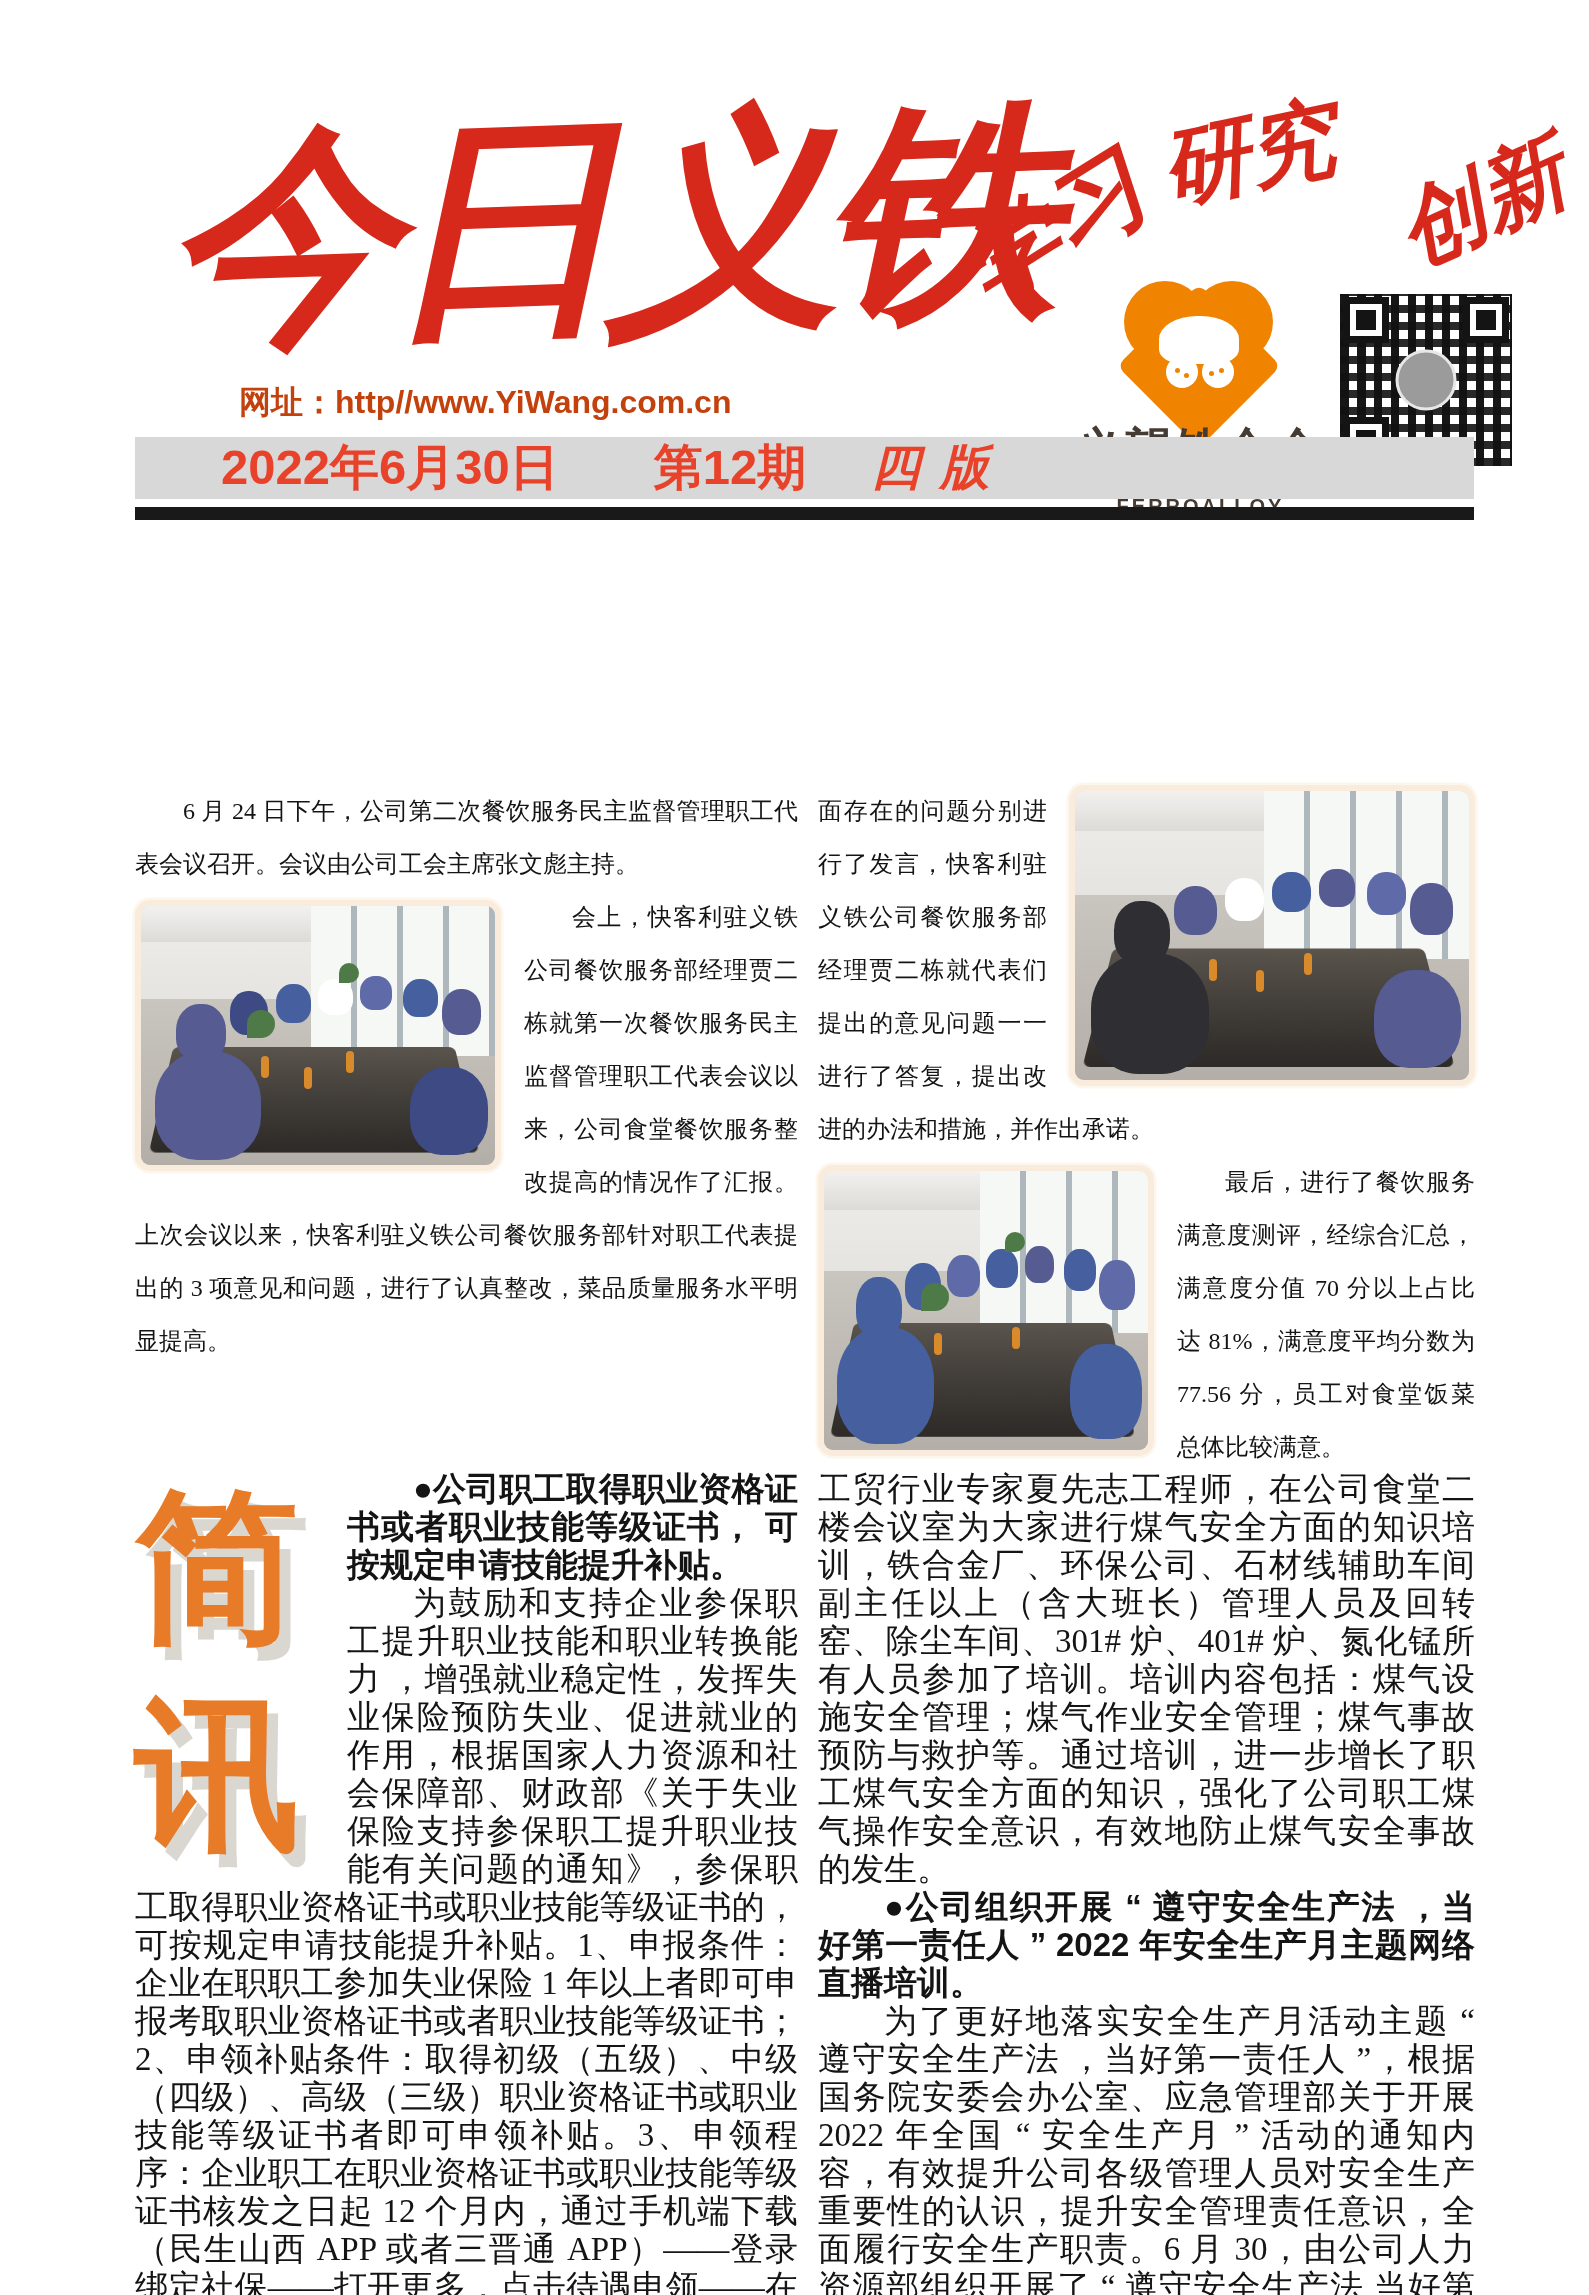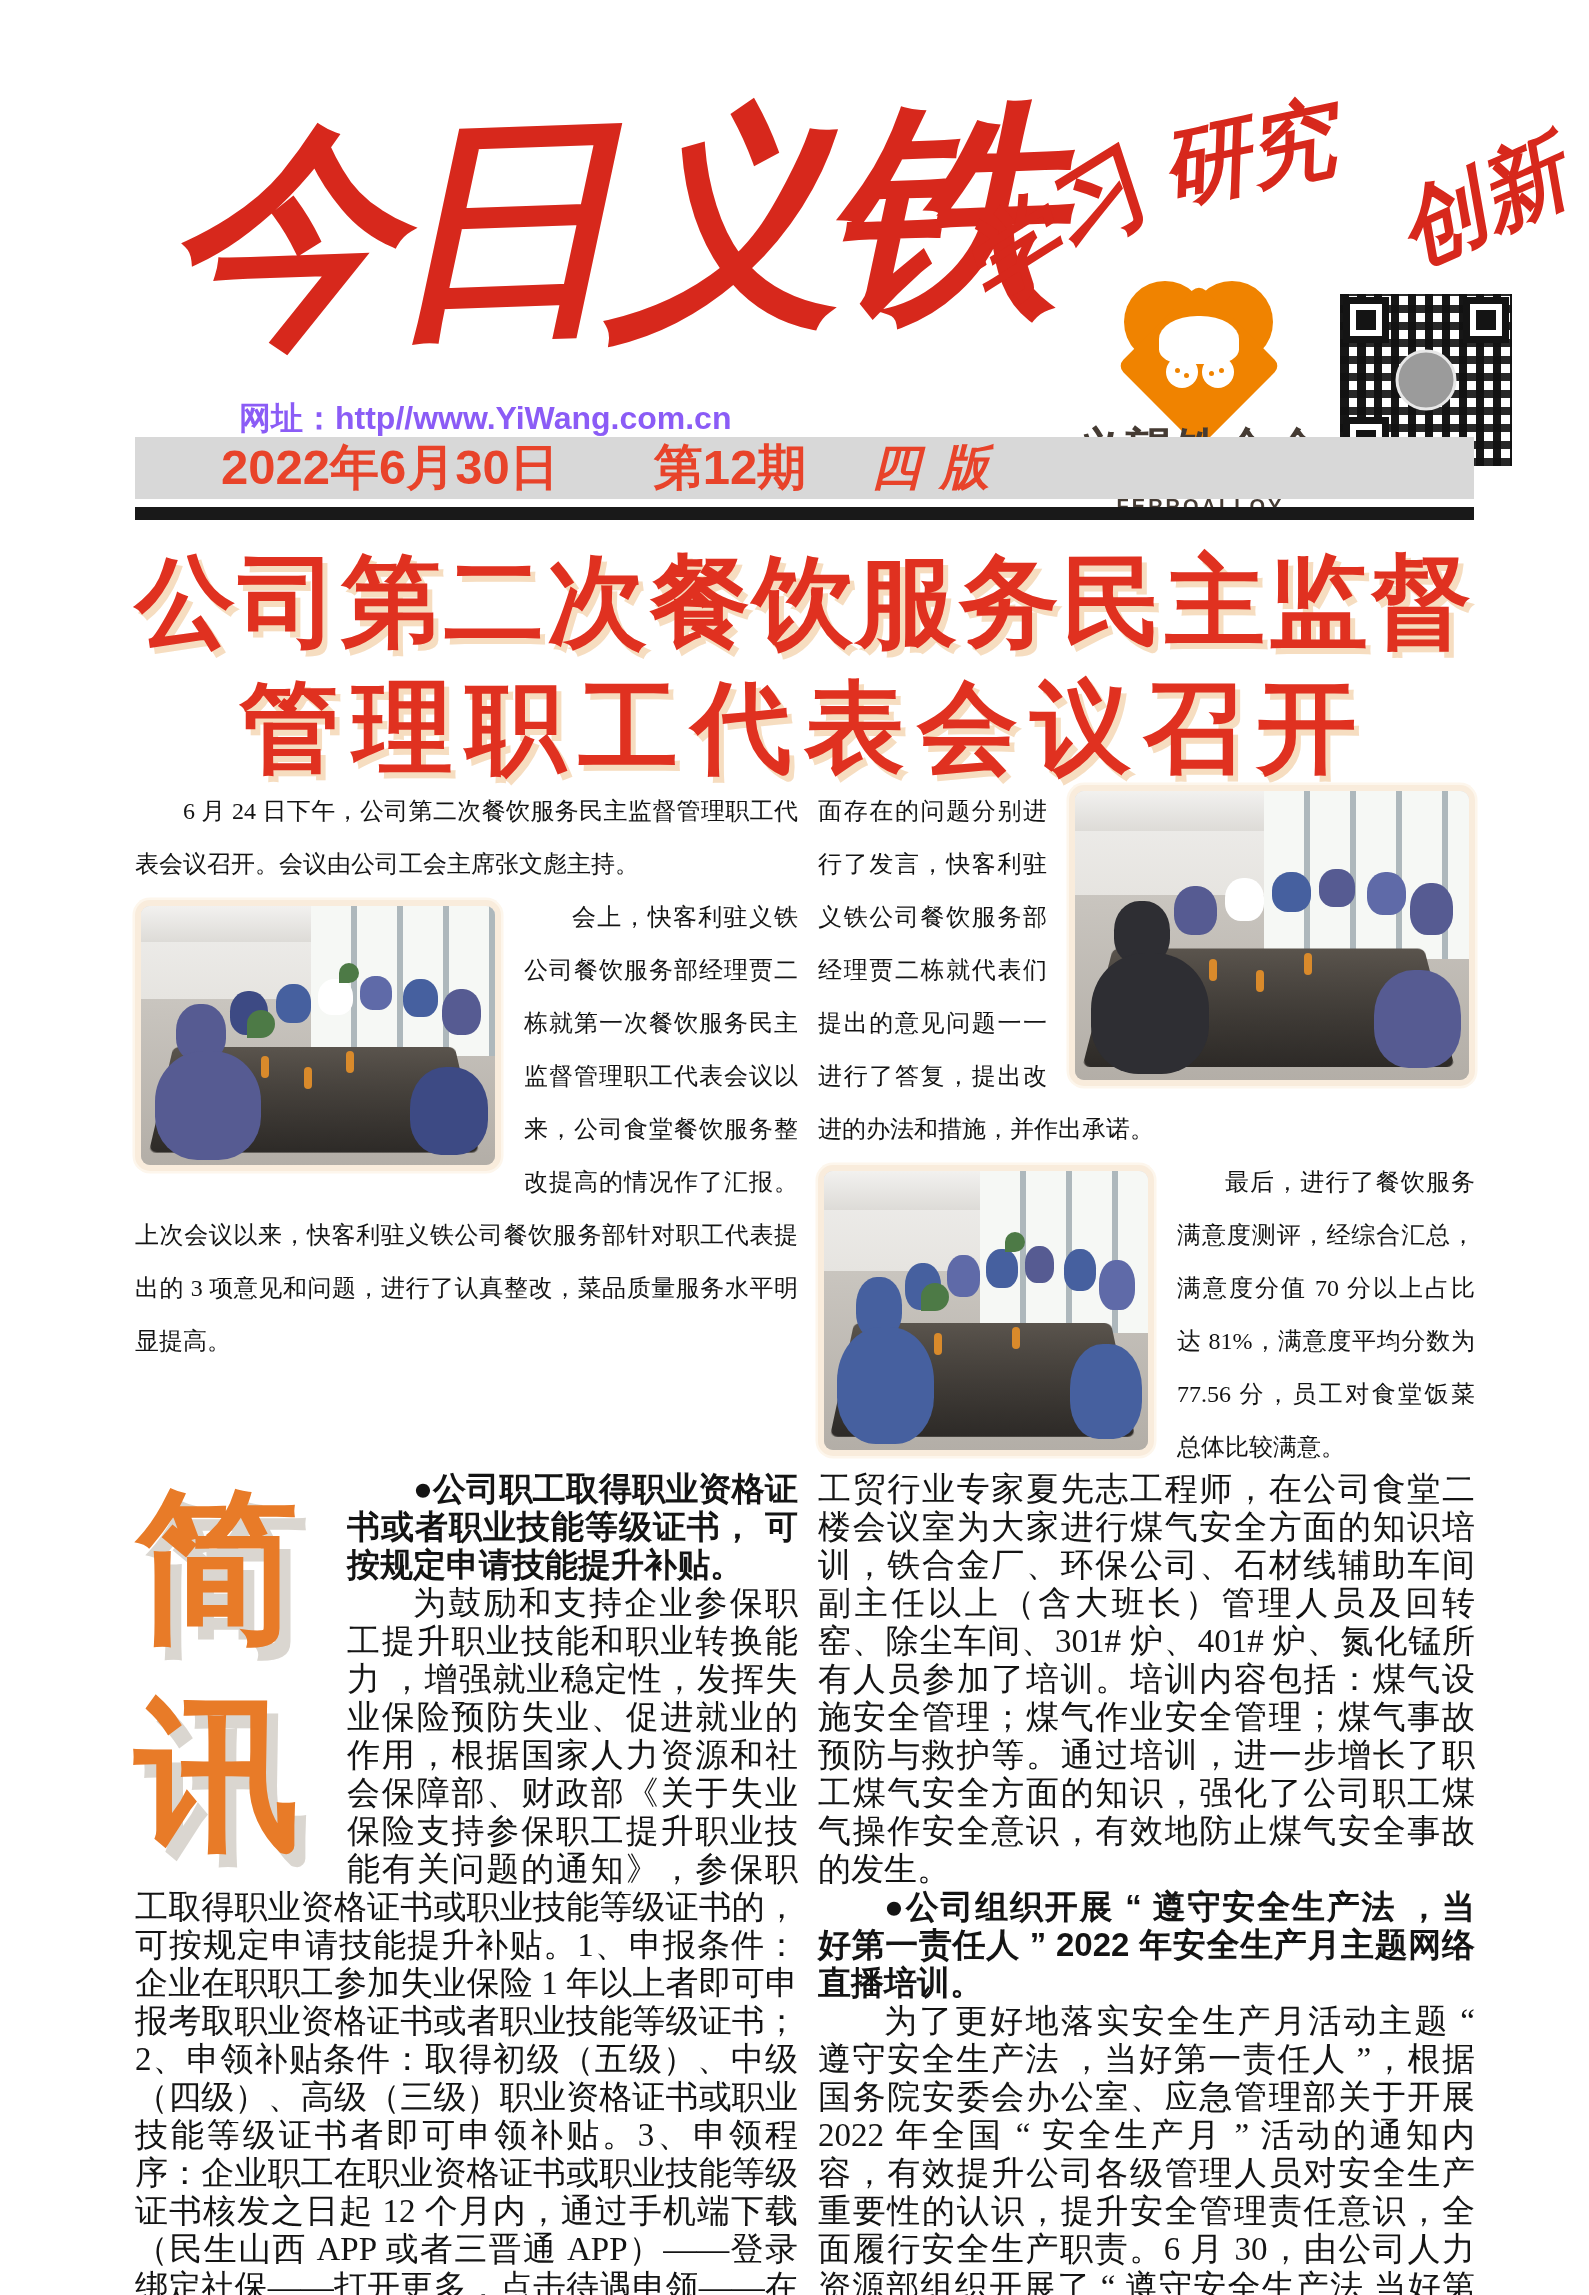--- a/index.html
+++ b/index.html
@@ -4,22 +4,22 @@
 <style>
   html,body{margin:0;padding:0;background:#888;}
   #page{position:relative;width:1589px;height:2295px;background:#ffffff;overflow:hidden;
         font-family:"Liberation Serif",serif;color:#141414;}
 
   
   .masthead-title{position:absolute;left:164px;top:70px;width:807px;
       font-family:"DejaVu Serif",serif;font-weight:bold;font-style:italic;
       font-size:234px;line-height:309px;color:#d7281c;letter-spacing:-14px;
       transform:rotate(-2deg);white-space:nowrap;}
-  .masthead-site{position:absolute;left:239px;top:397px;width:698px;
-      font-family:"Liberation Sans",sans-serif;font-weight:bold;font-size:32px;color:#8b5cf6;}
+  .masthead-site{position:absolute;left:239px;top:381px;width:698px;
+      font-family:"Liberation Sans",sans-serif;font-weight:bold;font-size:32px;color:#c2410c;}
   .slogan{position:absolute;font-family:"DejaVu Serif",serif;font-weight:bold;font-style:italic;
       color:#d7281c;white-space:nowrap;}
   .slogan.s1{left:957px;top:164px;font-size:97px;transform:rotate(-32deg);}
   .slogan.s2{left:1161px;top:95px;font-size:87px;transform:rotate(-12deg);}
   .slogan.s3{left:1395px;top:144px;font-size:87px;transform:rotate(-24deg);}
 
   
   .logo{position:absolute;left:1124px;top:272px;width:149px;height:164px;}
   .heart-l,.heart-r{position:absolute;top:9px;width:82px;height:82px;border-radius:50%;background:#f08300;}
   .heart-l{left:0;} .heart-r{right:0;}
@@ -153,24 +153,20 @@
     <span class="qr-c"></span>
   </div>
 
   <div class="datebar">
     <span class="db-date">2022年6月30日</span>
     <span class="db-issue">第12期</span>
     <span class="db-edition">四版</span>
   </div>
   <div class="rule"></div>
 
-  <div class="headline">
-    <div class="h1">公司第二次餐饮服务民主监督</div>
-    <div class="h2">管理职工代表会议召开</div>
-  </div>
 
   <div class="lead">
     <div class="lead-col1">
       <p class="para indent">6 月 24 日下午，公司第二次餐饮服务民主监督管理职工代表会议召开。会议由公司工会主席张文彪主持。</p>
       <div class="photo photoA">
         <span class="ph-room"></span>
           <span class="ph-ceil"></span>
           <span class="ph-win"></span>
         <span class="ph-table"></span>
         <span class="pp c1 p2"></span>

